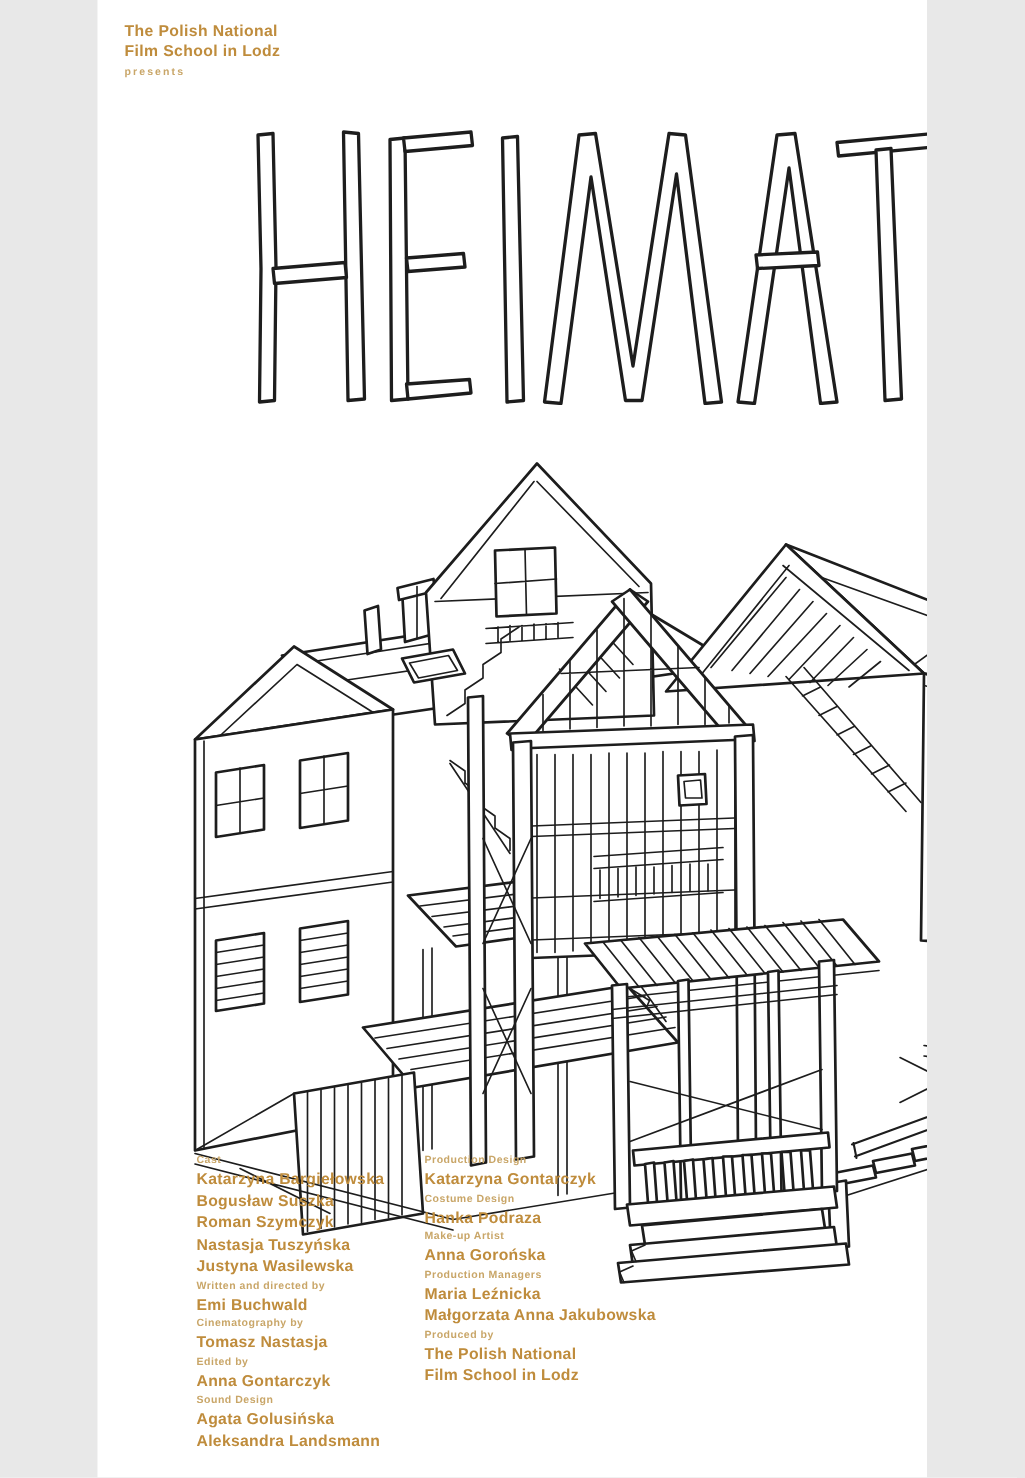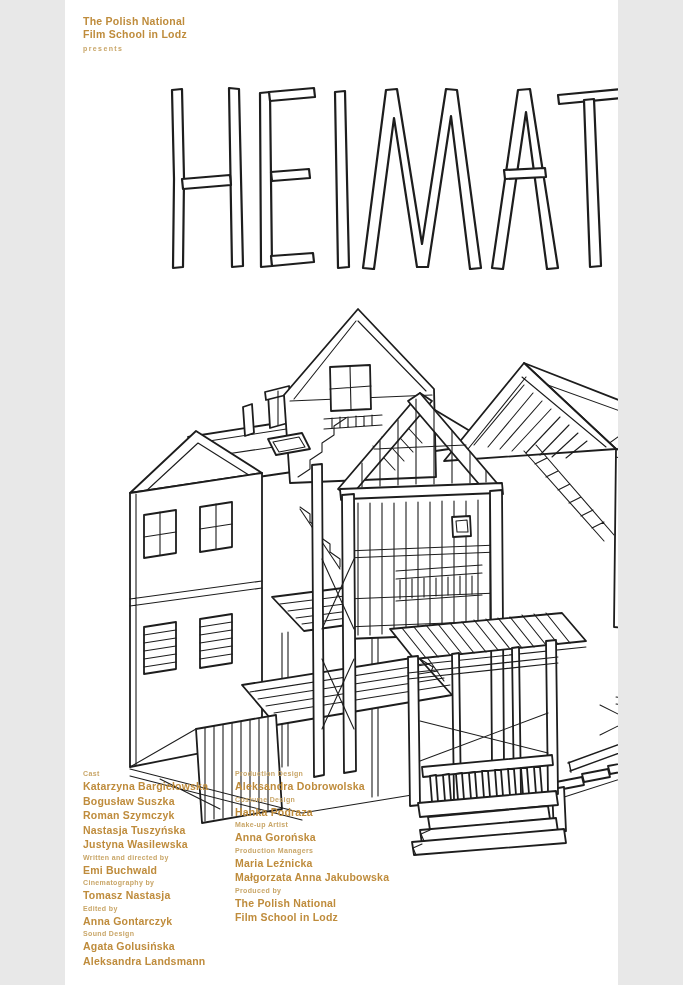--- a/index.html
+++ b/index.html
@@ -9,21 +9,21 @@
     font-family:"Liberation Sans", sans-serif;
   }
   
   .school-block{position:absolute;left:18px;top:15px;}
   .school-line{font-size:10.5px;font-weight:700;line-height:13px;color:#bf8c3c;letter-spacing:.25px;}
   .presents{font-size:7px;font-weight:600;color:#c9a668;letter-spacing:1.4px;margin-top:4px;}
   
   .title-svg{position:absolute;left:103px;top:86px;width:456px;height:184px;}
   .house-svg{position:absolute;left:35px;top:297px;width:625px;height:560px;}
   
-  .credits-col{position:absolute;top:770px;width:160px;}
+  .credits-col{position:absolute;top:770px;width:160px;margin-left:48px;}
   .col-left{left:18px;}
   .col-right{left:170px;width:200px;}
   .credit-label{font-size:7px;line-height:8px;font-weight:600;color:#c9a668;letter-spacing:.35px;margin-top:2px;margin-bottom:1px;}
   .credit-section:first-child .credit-label{margin-top:0;}
   .credit-name{font-size:10.5px;line-height:14.5px;font-weight:700;color:#bf8c3c;letter-spacing:.2px;white-space:nowrap;}
   
   .lodz-logo-text{position:absolute;left:558px;top:932px;width:30px;text-align:right;
     font-size:4.8px;line-height:5.4px;font-weight:700;color:#2a2a2a;letter-spacing:.2px;}
   .lodz-logo-mark{position:absolute;left:591px;top:926px;width:27px;height:27px;}
   .pisf-logo{position:absolute;left:628px;top:927px;width:30px;height:22px;}
@@ -207,21 +207,21 @@
     <div class="credit-section">
       <div class="credit-label">Sound Design</div>
       <div class="credit-name">Agata Golusińska</div>
       <div class="credit-name">Aleksandra Landsmann</div>
     </div>
   </div>
 
   <div class="credits-col col-right">
     <div class="credit-section">
       <div class="credit-label">Production Design</div>
-      <div class="credit-name">Aleksandra Dobrowolska</div>
+      <div class="credit-name">Katarzyna Gontarczyk</div>
     </div>
     <div class="credit-section">
       <div class="credit-label">Costume Design</div>
       <div class="credit-name">Hanka Podraza</div>
     </div>
     <div class="credit-section">
       <div class="credit-label">Make-up Artist</div>
       <div class="credit-name">Anna Gorońska</div>
     </div>
     <div class="credit-section">

